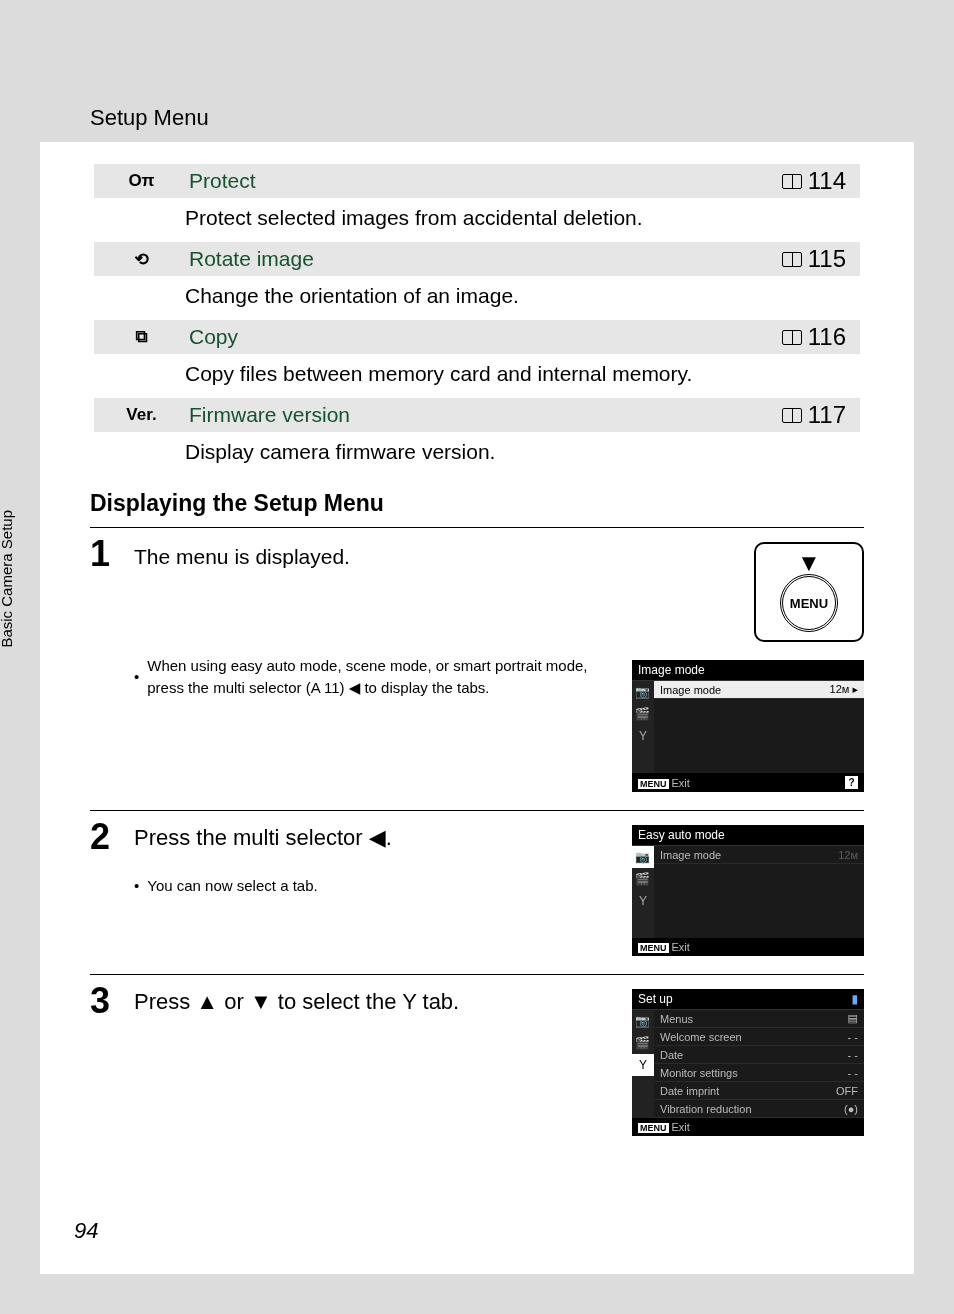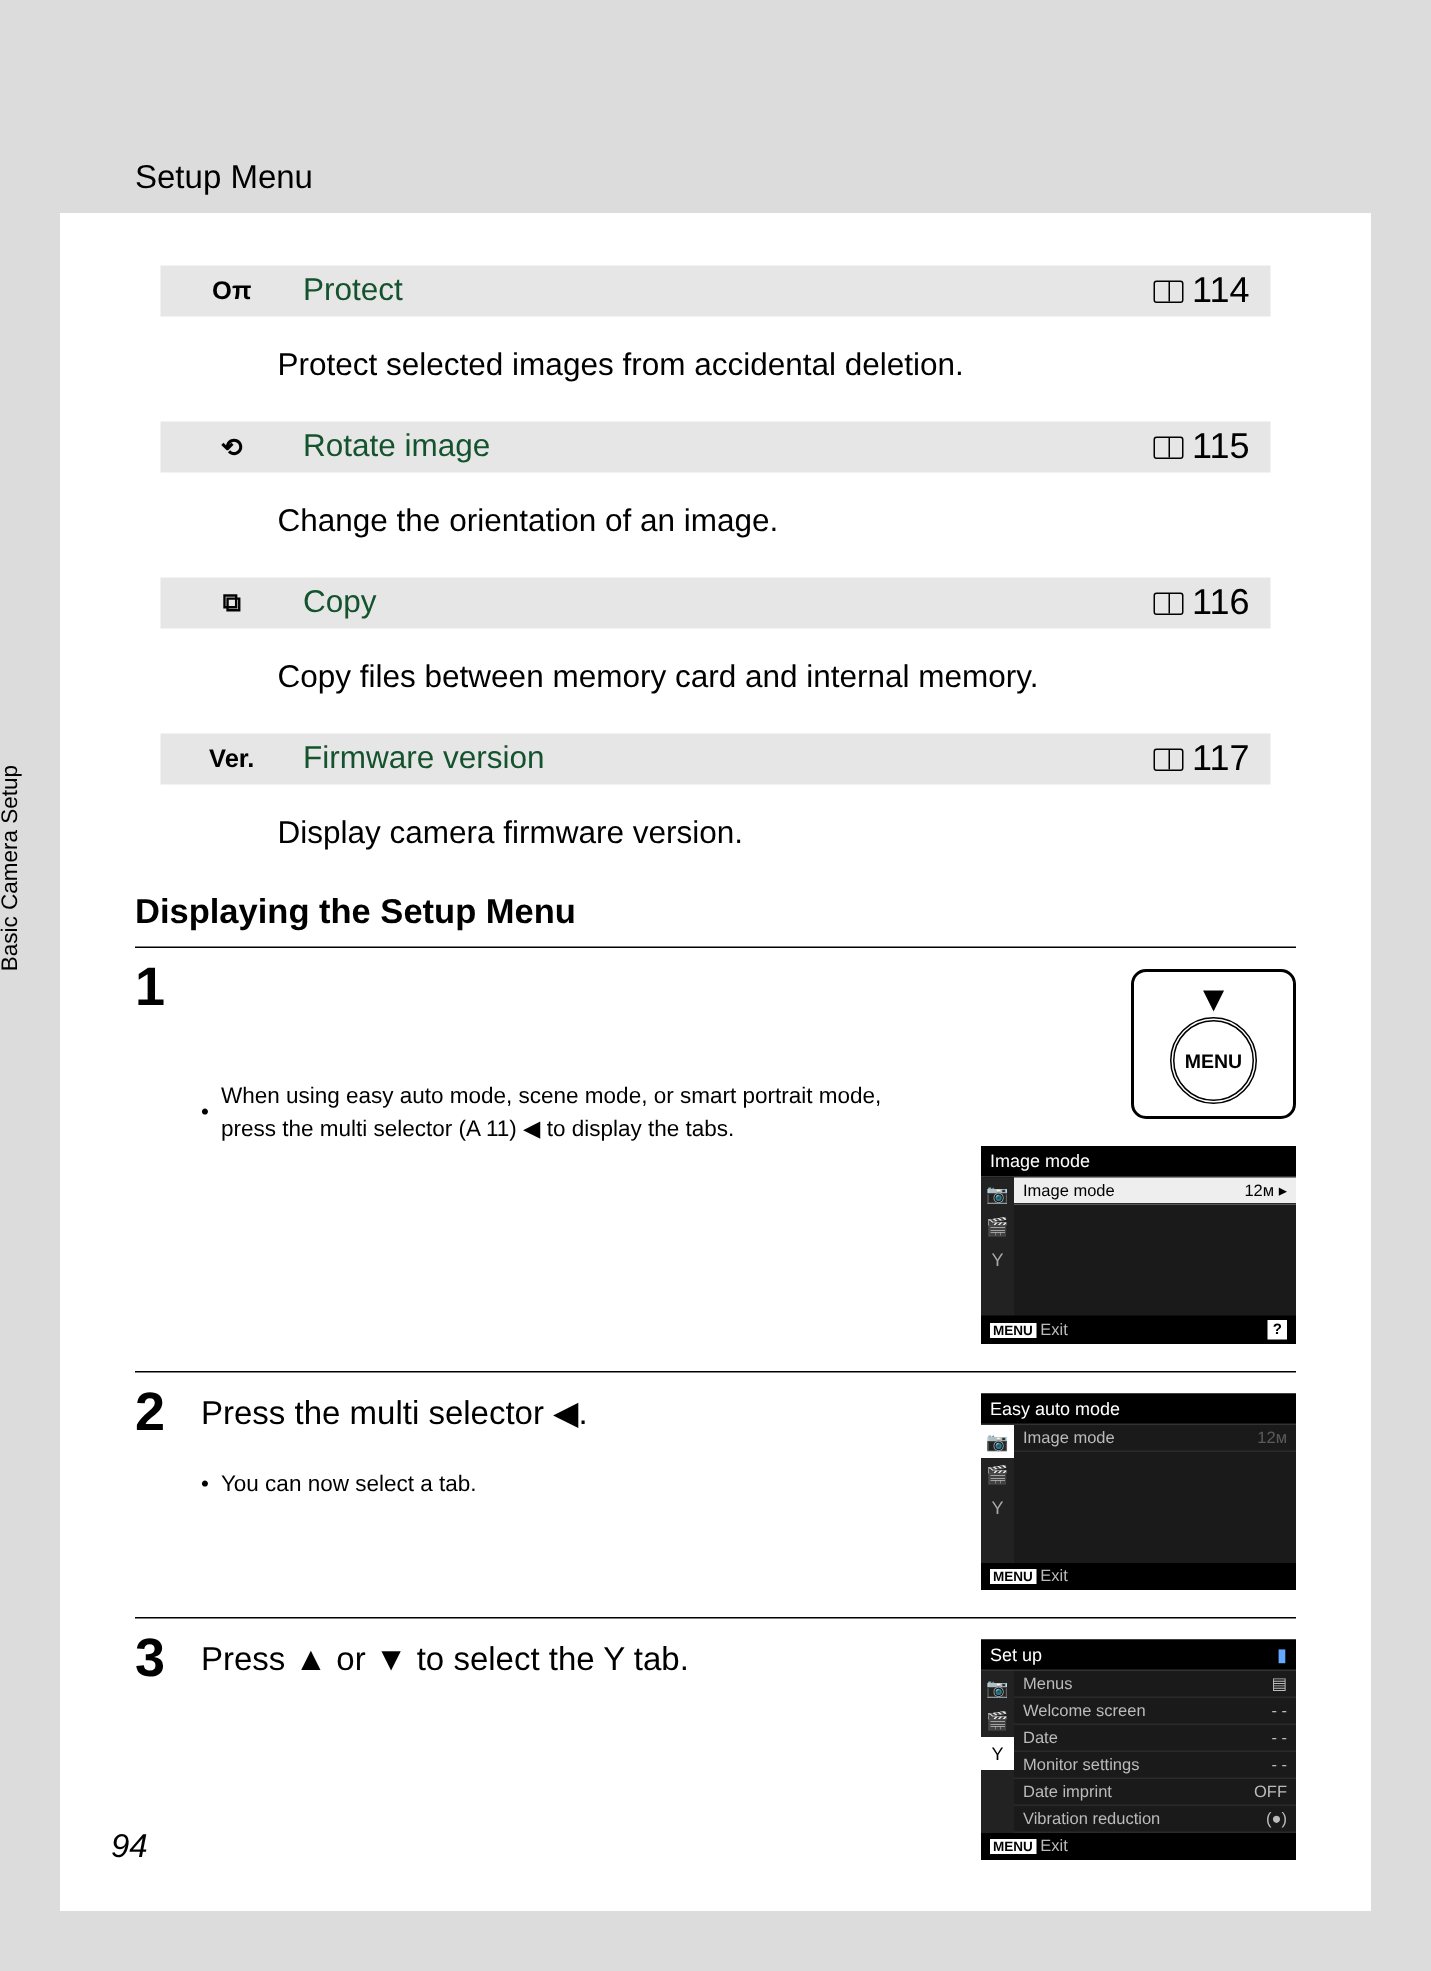--- a/index.html
+++ b/index.html
@@ -35,21 +35,21 @@
     position: absolute;
     top: 120px;
     left: 50px;
     right: 50px;
   }
   .menu-row {
     display: flex;
     align-items: center;
     background: #e6e6e6;
     height: 34px;
-    margin: 17px;
+    margin: 4px;
   }
   .menu-row .icon-cell {
     width: 95px;
     text-align: center;
     font-weight: bold;
     font-size: 17px;
   }
   .menu-row .title-cell {
     flex: 1;
     font-size: 21px;
@@ -127,21 +127,21 @@
   .page-num {
     position:absolute;
     left:34px;
     bottom:30px;
     font-style:italic;
     font-size:22px;
   }
 
   
   .screen {
-    width:210px;
+    width:232px;
     background:#000;
     color:#fff;
     font-family: Arial, sans-serif;
     font-size:12px;
     position:relative;
   }
   .screen-hd{
     background:#000;
     color:#fff;
     padding:3px 6px;
@@ -299,20 +299,21 @@
       <div class="menu-desc">Display camera firmware version.</div>
     </div>
 
     <div class="subheading">Displaying the Setup Menu</div>
     <hr class="rule">
 
     <div class="step">
       <div class="step-num">1</div>
       <div class="step-body step-flex">
         <div class="col-left">
+          <div class="step-text">The menu is displayed.</div>
           <div style="height:50px"></div>
           <div class="bullet-row">
               <span>When using easy auto mode, scene mode, or smart portrait mode, press the multi selector (A 11) ◀ to display the tabs.</span>
             </div>
         </div>
         <div class="right-col">
           <div class="menu-button-graphic">
             <div class="arrow">▼</div>
             <div class="circle">MENU</div>
           </div>

